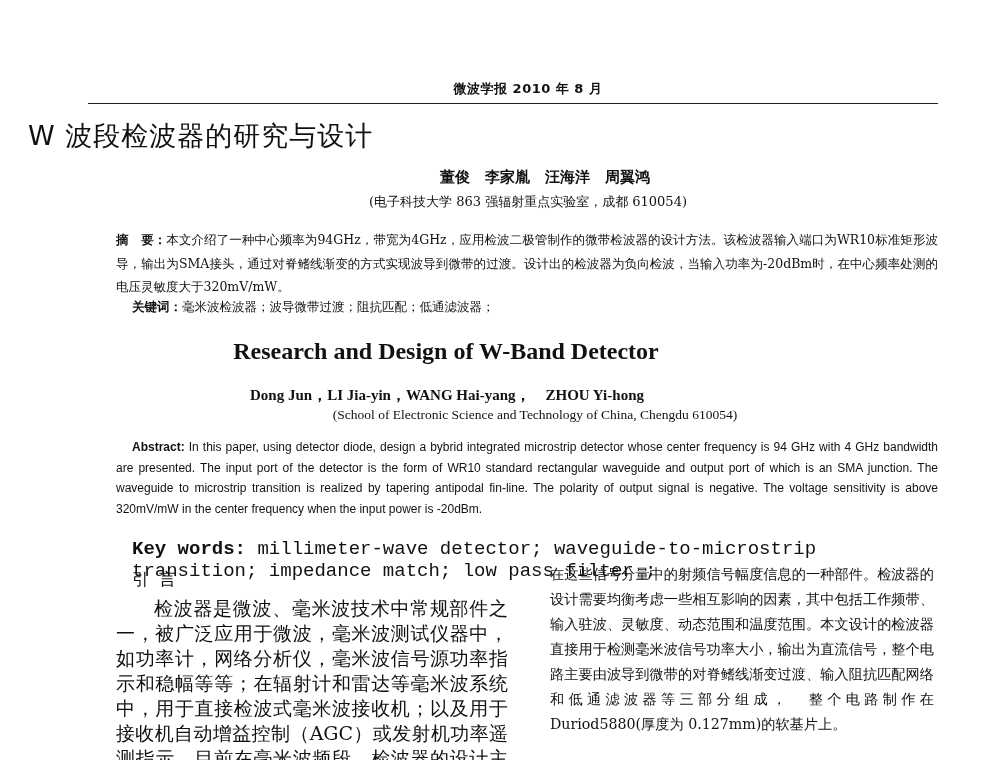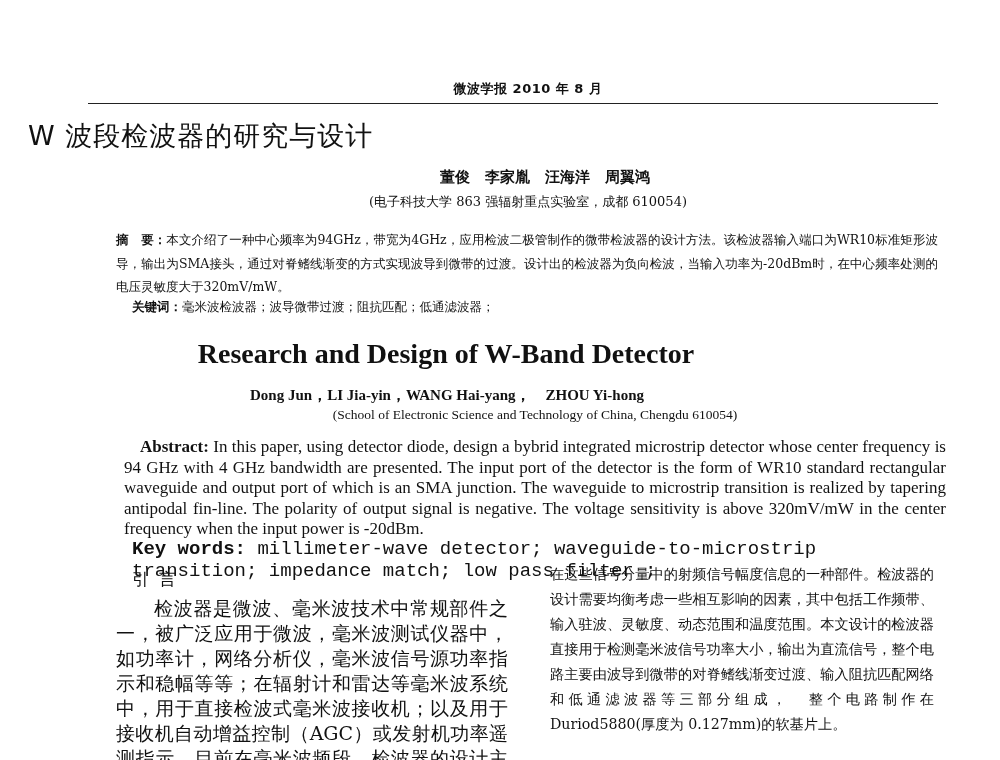--- a/index.html
+++ b/index.html
@@ -7,24 +7,24 @@
     .abs { position: absolute; padding-left: 28px; }
     .running-header { left: 0; width: 1000px; top: 80px; text-align: center; font-family: "DejaVu Sans", sans-serif; font-weight: bold; font-size: 13px; letter-spacing: 0.5px; }
     .header-rule { left: 88px; width: 822px; top: 103px; height: 0; border-top: 1.5px solid #222; }
     .cn-title { left: 0; width: 1000px; top: 118px; font-family: "DejaVu Sans", sans-serif; font-size: 27px; letter-spacing: 1px; }
     .cn-authors { left: 17px; width: 1000px; top: 168px; text-align: center; font-family: "DejaVu Sans", sans-serif; font-weight: bold; font-size: 15px; word-spacing: 10px; }
     .cn-affil { left: 0; width: 1000px; top: 193px; text-align: center; font-family: "DejaVu Serif", serif; font-size: 13px; }
     .cn-abstract { left: 88px; width: 822px; top: 228px; font-family: "DejaVu Serif", serif; font-size: 12.5px; line-height: 23.5px; text-align: justify; }
     .cn-abstract .lbl { font-weight: bold; font-family: "DejaVu Sans", sans-serif; }
     .cn-keywords { left: 104px; width: 800px; top: 299px; font-family: "DejaVu Serif", serif; font-size: 12.5px; }
     .cn-keywords .lbl { font-weight: bold; font-family: "DejaVu Sans", sans-serif; }
-    .en-title { left: 0; width: 836px; top: 338px; text-align: center; font-family: "Liberation Serif", serif; font-weight: bold; font-size: 28px; }
+    .en-title { left: 0; width: 836px; top: 338px; text-align: center; font-family: "Liberation Serif", serif; font-weight: bold; font-size: 24px; }
     .en-authors { left: 0; width: 838px; top: 386px; text-align: center; font-family: "Liberation Serif", serif; font-weight: bold; font-size: 15px; }
     .en-affil { left: 0; width: 1000px; top: 407px; text-align: center; font-family: "Liberation Serif", serif; font-size: 13.5px; margin-left: 7px; }
-    .en-abstract { left: 96px; width: 822px; top: 437px; font-family: Liberation Serif, serif; font-size: 17px; line-height: 20.5px; text-align: justify; text-align-last: left; }
+    .en-abstract { left: 88px; width: 822px; top: 437px; font-family: Liberation Sans, sans-serif; font-size: 12px; line-height: 20.5px; text-align: justify; text-align-last: left; }
     .en-abstract .lbl, .en-keywords .lbl { font-weight: bold; }
     .en-keywords { left: 104px; width: 800px; top: 519px; font-family: Liberation Mono, monospace; font-size: 19px; margin-top: 19px; }
     .section-heading { left: 104px; top: 568px; font-family: "DejaVu Sans", sans-serif; font-size: 17px; letter-spacing: 10px; }
     .col-left { left: 88px; width: 392px; top: 596px; font-family: "DejaVu Serif", serif; font-size: 19px; line-height: 25px; text-align: justify; }
     .col-left p { margin: 0; text-indent: 2em; }
     .col-right { left: 518px; width: 392px; top: 558px; font-family: "DejaVu Serif", serif; font-size: 14.2px; line-height: 25px; text-align: justify; }
     .col-right p { margin: 4px; }
   </style>
 </head>
 <body>

